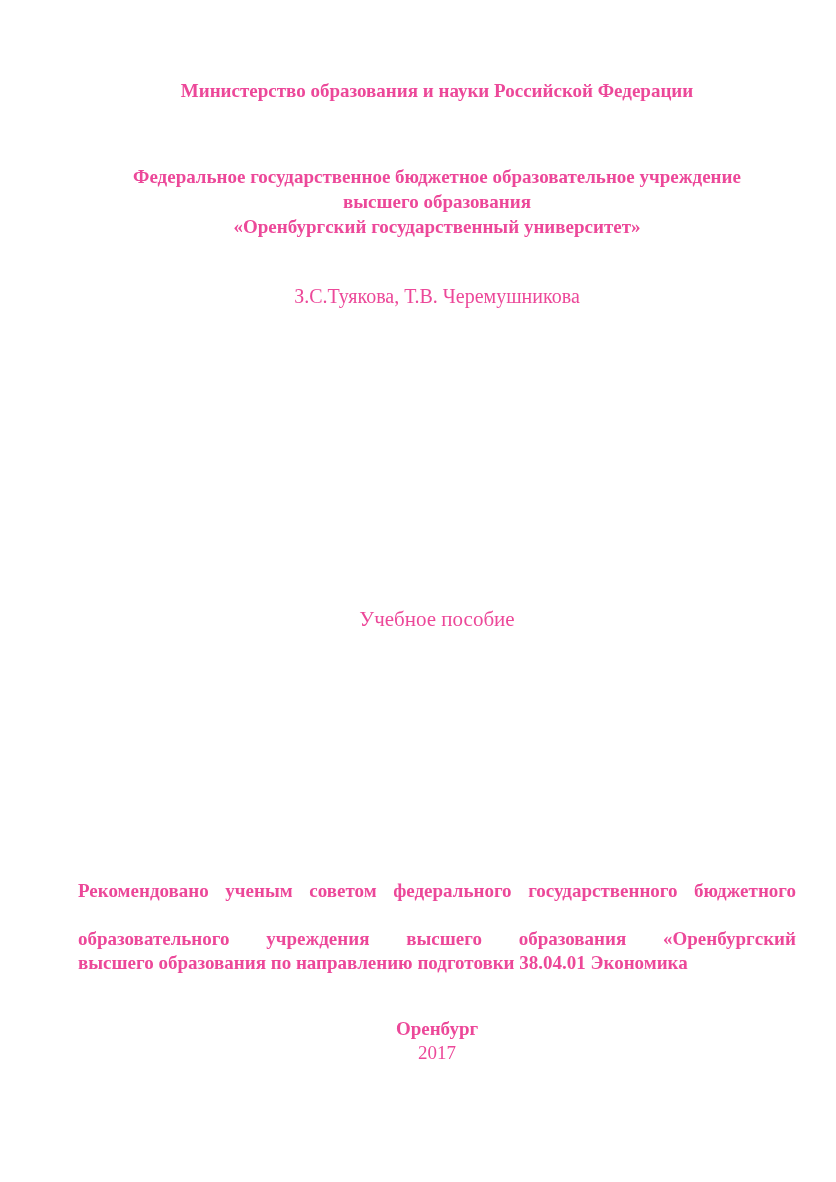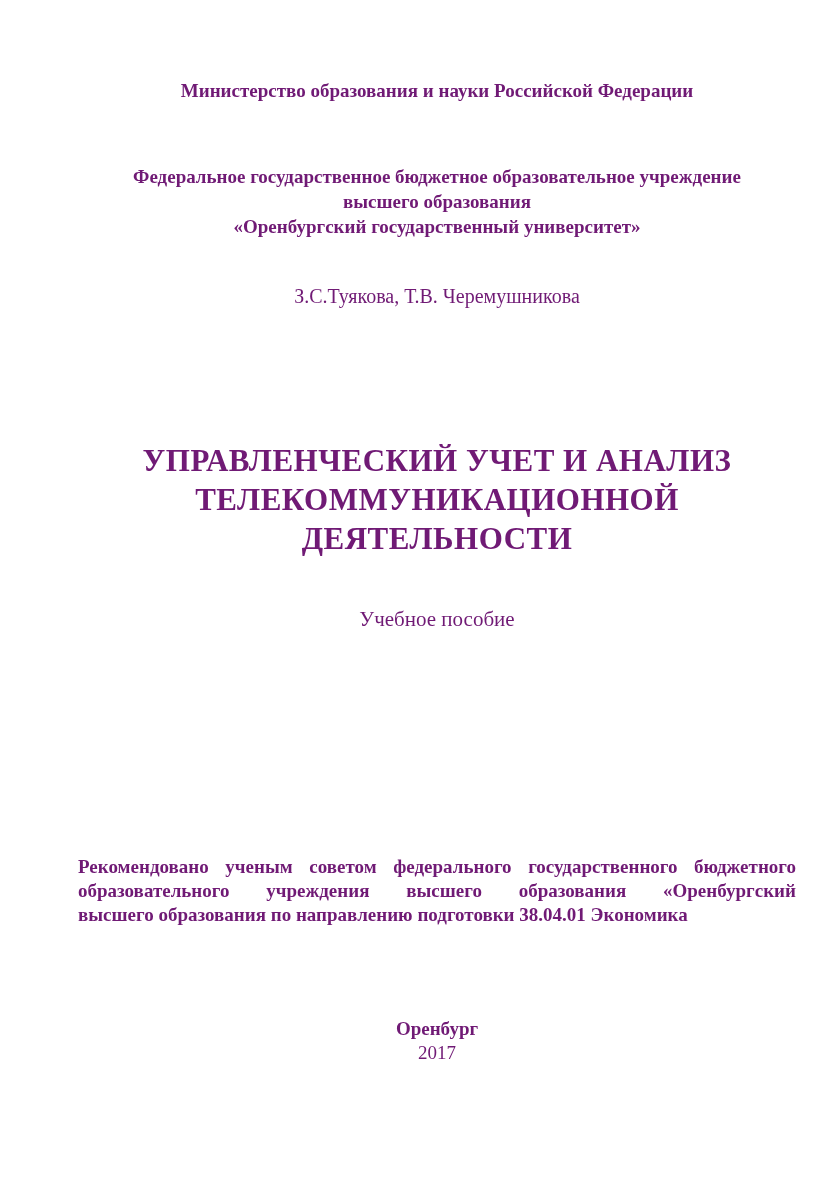--- a/index.html
+++ b/index.html
@@ -5,21 +5,21 @@
   html, body {
     margin: 0;
     padding: 0;
     background: #ffffff;
   }
   .page {
     position: relative;
     width: 836px;
     height: 1182px;
     background: #ffffff;
-    color: #701a75;
+    color: #ec4899;
     font-family: "Liberation Serif", "DejaVu Serif", serif;
     overflow: hidden;
   }
   
   .block {
     position: absolute;
     left: 78px;
     width: 718px;
     text-align: center;
   }
@@ -57,20 +57,21 @@
   .recommendation {
     top: 855px;
     font-size: 19px;
     font-weight: bold;
     line-height: 24px;
     text-align: justify;
   }
   .recommendation .just-line {
     text-align: justify;
     text-align-last: justify;
+    margin-top: 24px;
   }
   .recommendation .last-line {
     text-align: right;
     text-align-last: left;
   }
   .city {
     top: 1017px;
     font-size: 19px;
     font-weight: bold;
     line-height: 24px;
@@ -90,25 +91,20 @@
   <div class="block ministry">Министерство образования и науки Российской Федерации</div>
 
   <div class="block institution">
     <div>Федеральное государственное бюджетное образовательное учреждение</div>
     <div>высшего образования</div>
     <div>«Оренбургский государственный университет»</div>
   </div>
 
   <div class="block authors">З.С.Туякова, Т.В. Черемушникова</div>
 
-  <div class="block main-title">
-    <div>УПРАВЛЕНЧЕСКИЙ УЧЕТ И АНАЛИЗ</div>
-    <div>ТЕЛЕКОММУНИКАЦИОННОЙ</div>
-    <div>ДЕЯТЕЛЬНОСТИ</div>
-  </div>
 
   <div class="block subtitle">Учебное пособие</div>
 
   <div class="block recommendation">
     <div class="just-line">Рекомендовано ученым советом федерального государственного бюджетного</div>
     <div class="just-line">образовательного учреждения высшего образования «Оренбургский</div>
     <div class="last-line">высшего образования по направлению подготовки 38.04.01 Экономика</div>
   </div>
 
   <div class="block city">Оренбург</div>

